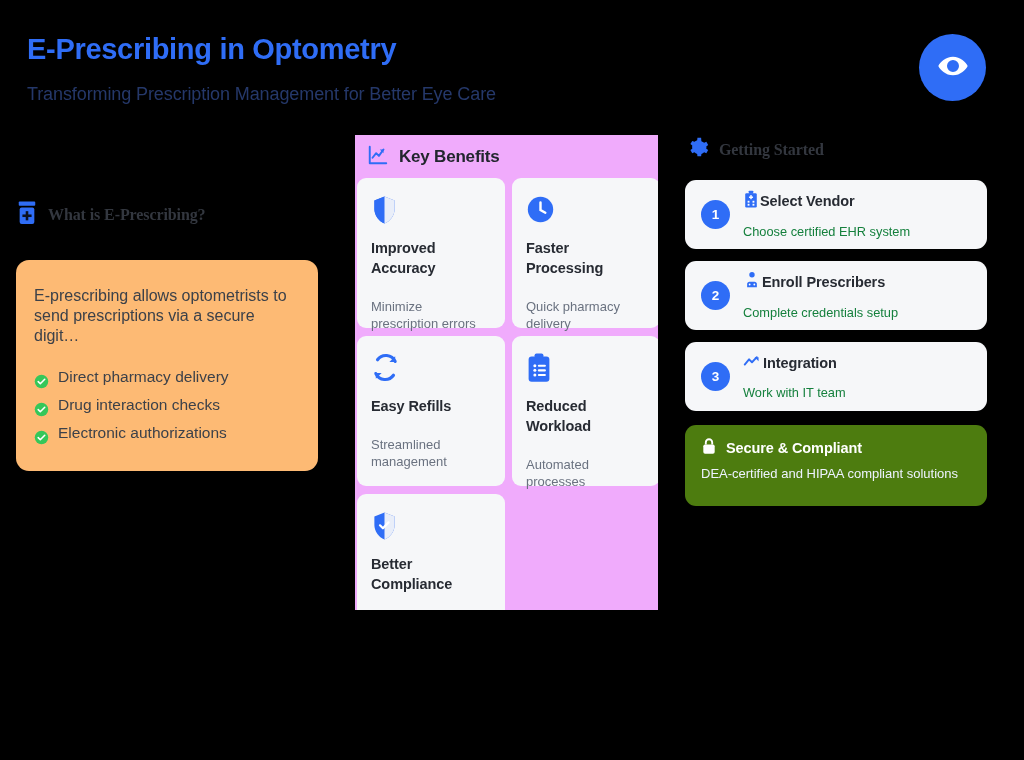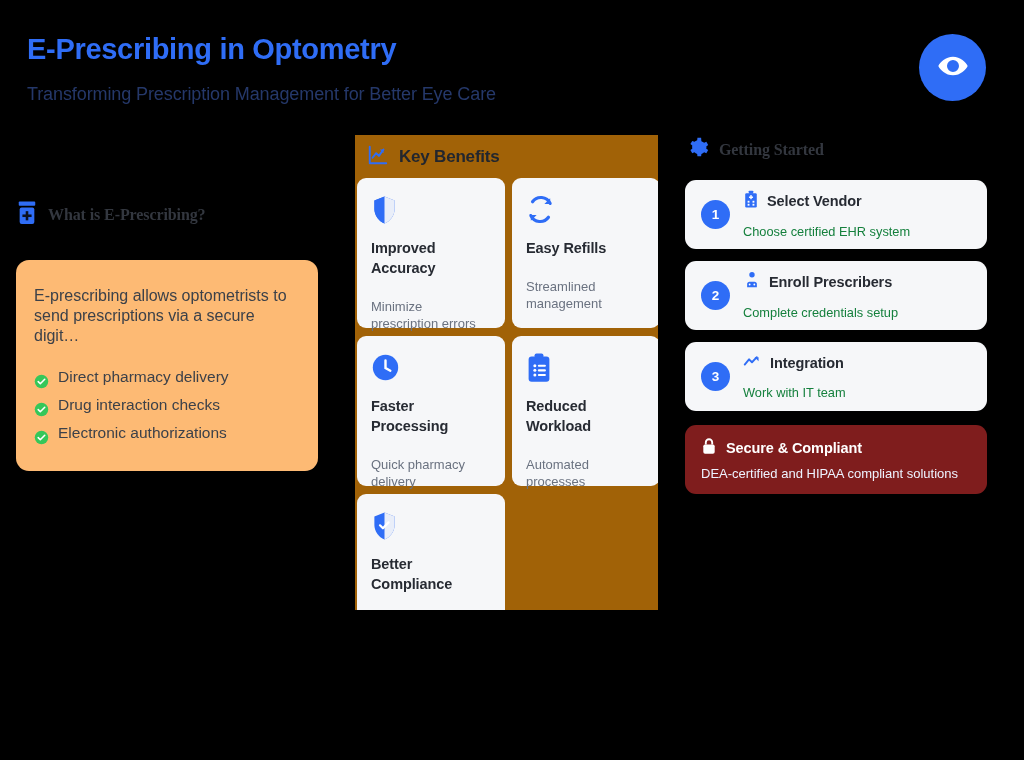--- a/index.html
+++ b/index.html
@@ -47,21 +47,21 @@
   .bullets li {
     display: flex; align-items: center; gap: 9px;
     font-size: 15.5px; color: #3c4149; line-height: 28px;
   }
   .check { flex: 0 0 auto; width: 15px; height: 15px; }
 
   
   .benefits-panel {
     position: absolute; left: 355px; top: 135px;
     width: 303px; height: 475px;
-    background: #a16207;
+    background: #f0abfc;
     overflow: hidden;
   }
   .benefits-head {
     display: flex; align-items: center; gap: 10px;
     padding: 8px 0 0 12px; height: 36px;
   }
   .benefits-head .sec-title { font-size: 17px; font-weight: bold; color: #22262e; letter-spacing: -0.2px; }
   .benefit-grid {
     position: absolute; left: 0; top: 43px;
     display: flex; flex-wrap: wrap;
@@ -100,27 +100,27 @@
   }
   .step-num {
     flex: 0 0 auto;
     width: 29px; height: 29px; border-radius: 50%;
     background: #2f6df6; color: #ffffff;
     font-size: 13.5px; font-weight: bold;
     display: flex; align-items: center; justify-content: center;
     margin-right: 13px;
   }
   .step-body { flex: 1 1 auto; }
-  .step-title-row { display: flex; align-items: center; gap: 8px; text-align: right; }
+  .step-title-row { display: flex; align-items: center; gap: 1px; text-align: right; }
   .step-title { font-size: 14.5px; font-weight: bold; color: #272b33; letter-spacing: -0.1px; }
   .step-desc { font-size: 12.8px; color: #15803d; margin-top: 12px; }
   .secure-card {
-    background: #7f1d1d;
+    background: #4d7c0f;
     border-radius: 11px;
-    height: 69px;
+    height: 81px;
     margin-top: 14px;
     padding: 12px 14px 0 16px;
   }
   .secure-title-row { display: flex; align-items: center; gap: 9px; }
   .secure-title { font-size: 14.5px; font-weight: bold; color: #ffffff; letter-spacing: -0.1px; }
   .secure-desc { font-size: 13px; color: #eef3ff; margin-top: 7px; }
 </style>
 </head>
 <body>
 
@@ -206,40 +206,40 @@
               <path d="M12 1v24C6.8 22.8 3 17.8 3 11.8V4.6L12 1z" fill="#2f6df6"></path>
               <path d="M12 1l9 3.6v7.2c0 6-3.8 11-9 13.2V1z" fill="#e9eef9"></path>
             </svg>
         </div>
         <div class="btitle">Improved Accuracy</div>
         <div class="bdesc">Minimize prescription errors</div>
       </div>
 
       <div class="bcard">
         <div class="bicon">
+          <svg width="29" height="29" viewBox="0 0 24 24">
+              <circle cx="12" cy="12" r="10.5" fill="#2f6df6"></circle>
+              <path d="M12 6.2v6.2l4 2.3" stroke="#ffffff" stroke-width="2" fill="none" stroke-linecap="round"></path>
+            </svg>
+        </div>
+        <div class="btitle">Faster Processing</div>
+        <div class="bdesc">Quick pharmacy delivery</div>
+      </div>
+
+      <div class="bcard">
+        <div class="bicon">
           <svg width="29" height="29" viewBox="0 0 24 24" fill="none" stroke="#2f6df6" stroke-width="2.6" stroke-linecap="round" stroke-linejoin="round">
             <path d="M20 7a8.5 8.5 0 00-14.6-1.4"></path>
             <path d="M4 17a8.5 8.5 0 0014.6 1.4"></path>
             <path d="M20 2.6V7.4h-4.8" fill="#2f6df6" stroke="none"></path>
             <path d="M4 21.4v-4.8h4.8" fill="#2f6df6" stroke="none"></path>
           </svg>
         </div>
         <div class="btitle">Easy Refills</div>
         <div class="bdesc">Streamlined management</div>
-      </div>
-
-      <div class="bcard">
-        <div class="bicon">
-          <svg width="29" height="29" viewBox="0 0 24 24">
-              <circle cx="12" cy="12" r="10.5" fill="#2f6df6"></circle>
-              <path d="M12 6.2v6.2l4 2.3" stroke="#ffffff" stroke-width="2" fill="none" stroke-linecap="round"></path>
-            </svg>
-        </div>
-        <div class="btitle">Faster Processing</div>
-        <div class="bdesc">Quick pharmacy delivery</div>
       </div>
 
       <div class="bcard">
         <div class="bicon">
           <svg width="26" height="30" viewBox="0 0 22 26" fill="#2f6df6">
             <rect x="2" y="3" width="18" height="22" rx="2.6"></rect>
             <rect x="7.2" y="0.4" width="7.6" height="4.6" rx="1.6"></rect>
             <circle cx="7.4" cy="11" r="1.3" fill="#ffffff"></circle>
               <rect x="10" y="10.1" width="7" height="1.9" rx="0.9" fill="#ffffff"></rect>
             <circle cx="7.4" cy="15" r="1.3" fill="#ffffff"></circle>

